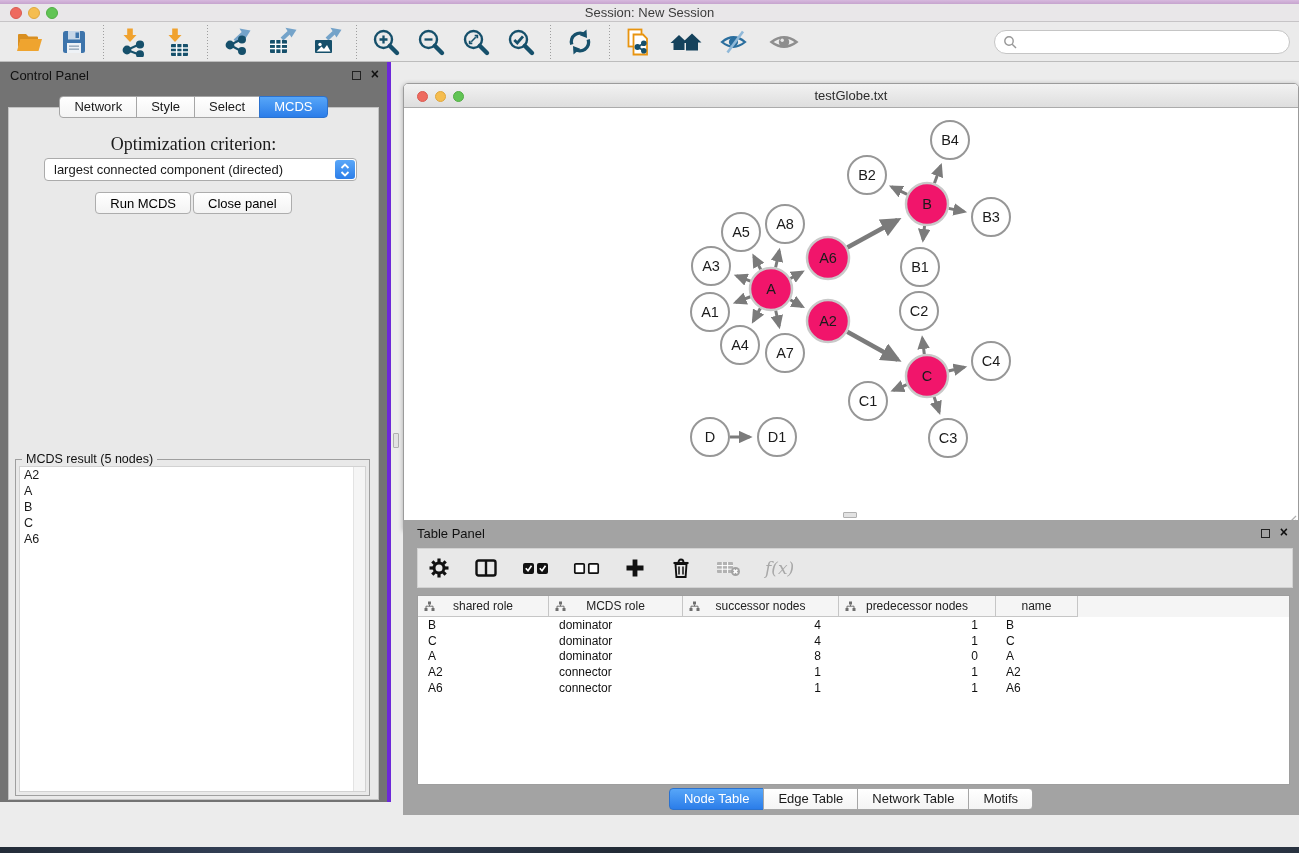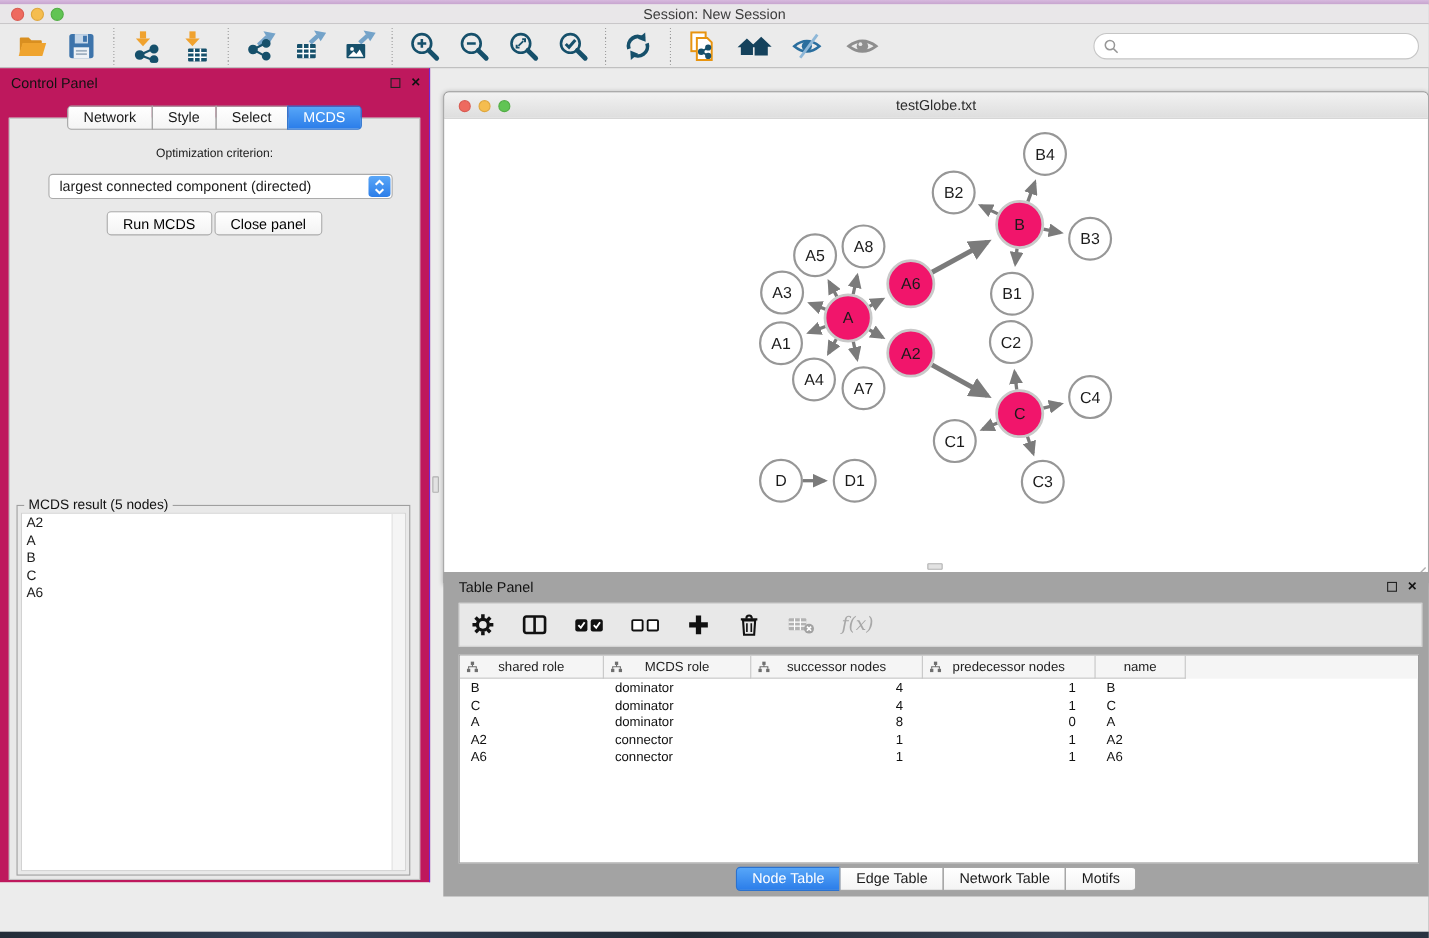--- a/index.html
+++ b/index.html
@@ -29,36 +29,36 @@
   .tsep { width:1px; height:34px;
     background-image:repeating-linear-gradient(#9e9e9e 0 1px, transparent 1px 3px); }
   .ticon { width:30px; height:30px; display:block; cursor:default; }
   .search-wrap { margin-left:auto; margin-right:9px; position:relative; width:296px; height:24px; }
   .search-input { width:100%; height:100%; border:1px solid #c5c5c5; border-radius:12px;
     background:#fff; padding:0 8px 0 27px; font-size:12px; outline:none;
     font-family:inherit; }
   .search-icon { position:absolute; left:9px; top:5px; }
   
   .control-panel { position:absolute; left:0; top:62px; width:391px; height:740px;
-    background:#be185d; border-right:1px solid #6d28d9; }
+    background:#737373; border-right:4px solid #6d28d9; }
   .cp-title { position:absolute; top:6px; left:10px; font-size:13px; color:#111; }
   .win-btns { position:absolute; top:7px; right:8px; display:flex; gap:10px; align-items:center; }
   .btn-float { width:9px; height:9px; border:1.5px solid #222; margin-top:1px; }
   .btn-close { font-size:14px; font-weight:900; color:#111; line-height:11px; }
   .cp-content { position:absolute; left:8px; right:8px; top:45px; bottom:2px;
     border:1px solid #c2c2c2; background:#e9e9e9; }
   .seg-row { position:absolute; left:0; width:100%; display:flex; justify-content:center; z-index:2; }
   .cp-tabs { top:34px; }
   .seg-btn { height:22px; line-height:20px; padding:0 14px;
     background:linear-gradient(#ffffff,#f4f4f4); border:1px solid #a6a6a6; margin-left:-1px;
     font-size:13px; color:#1a1a1a; cursor:default; white-space:nowrap; }
   .seg-btn:first-child { border-radius:4px 0 0 4px; margin-left:0; }
   .seg-btn:last-child { border-radius:0 4px 4px 0; }
   .seg-btn.active { background:linear-gradient(#57a6f8,#2b7de9); border-color:#2b72cf; color:#fff; }
-  .opt-label { position:absolute; top:26px; left:0; width:100%; text-align:center; font-size:11px; }
+  .opt-label { position:absolute; top:26px; left:0; width:100%; text-align:center; font-size:18px;font-family:Liberation Serif, serif; }
   .dropdown { position:absolute; left:35px; top:50px; width:313px; height:23px;
     background:#fff; border:1px solid #ababab; border-radius:4px; }
   .dd-text { font-size:13px; line-height:21px; padding-left:9px; white-space:nowrap; overflow:hidden; }
   .dd-stepper { position:absolute; right:1px; top:1px; bottom:1px; width:20px;
     background:linear-gradient(#5aa7f8,#2c7ee9); border-radius:3px;
     display:flex; align-items:center; justify-content:center; }
   .cp-buttons { position:absolute; top:84px; left:0; width:100%;
     display:flex; justify-content:center; gap:2px; }
   .cp-btn { height:22px; padding:0 14px; background:linear-gradient(#ffffff,#f3f3f3);
     border:1px solid #adadad; border-radius:4px; font-size:13px; font-family:inherit; cursor:default; }

